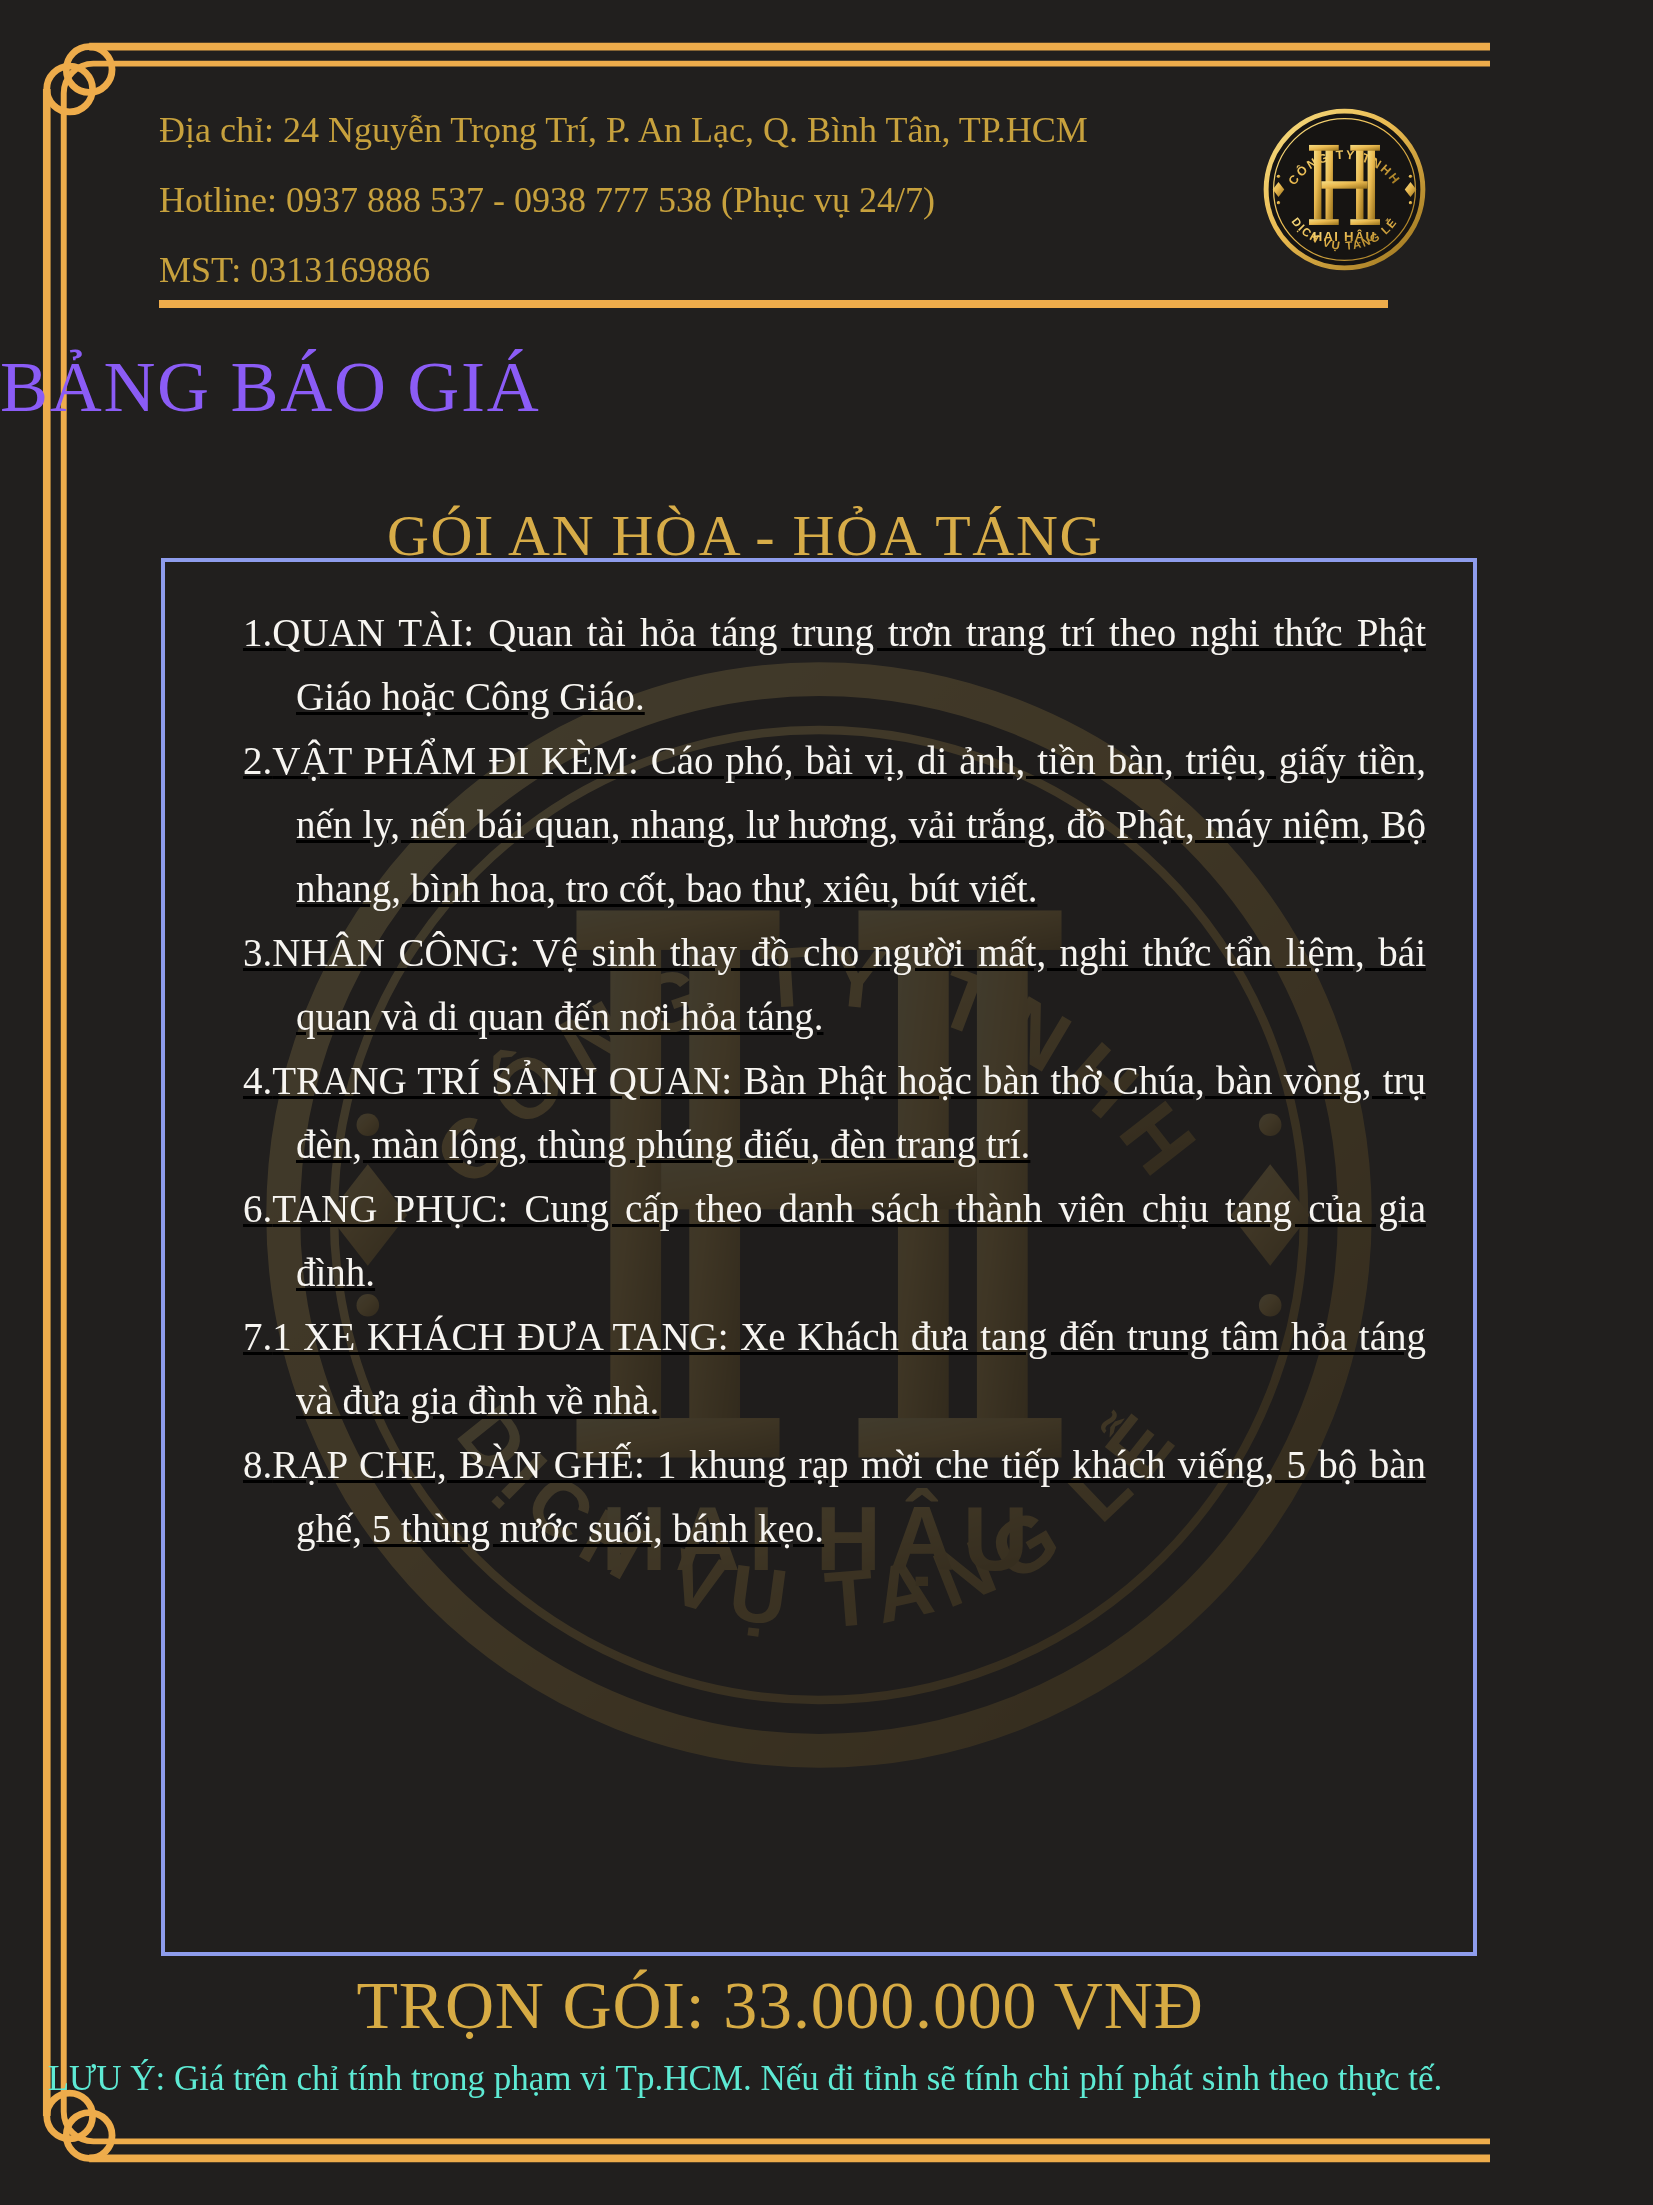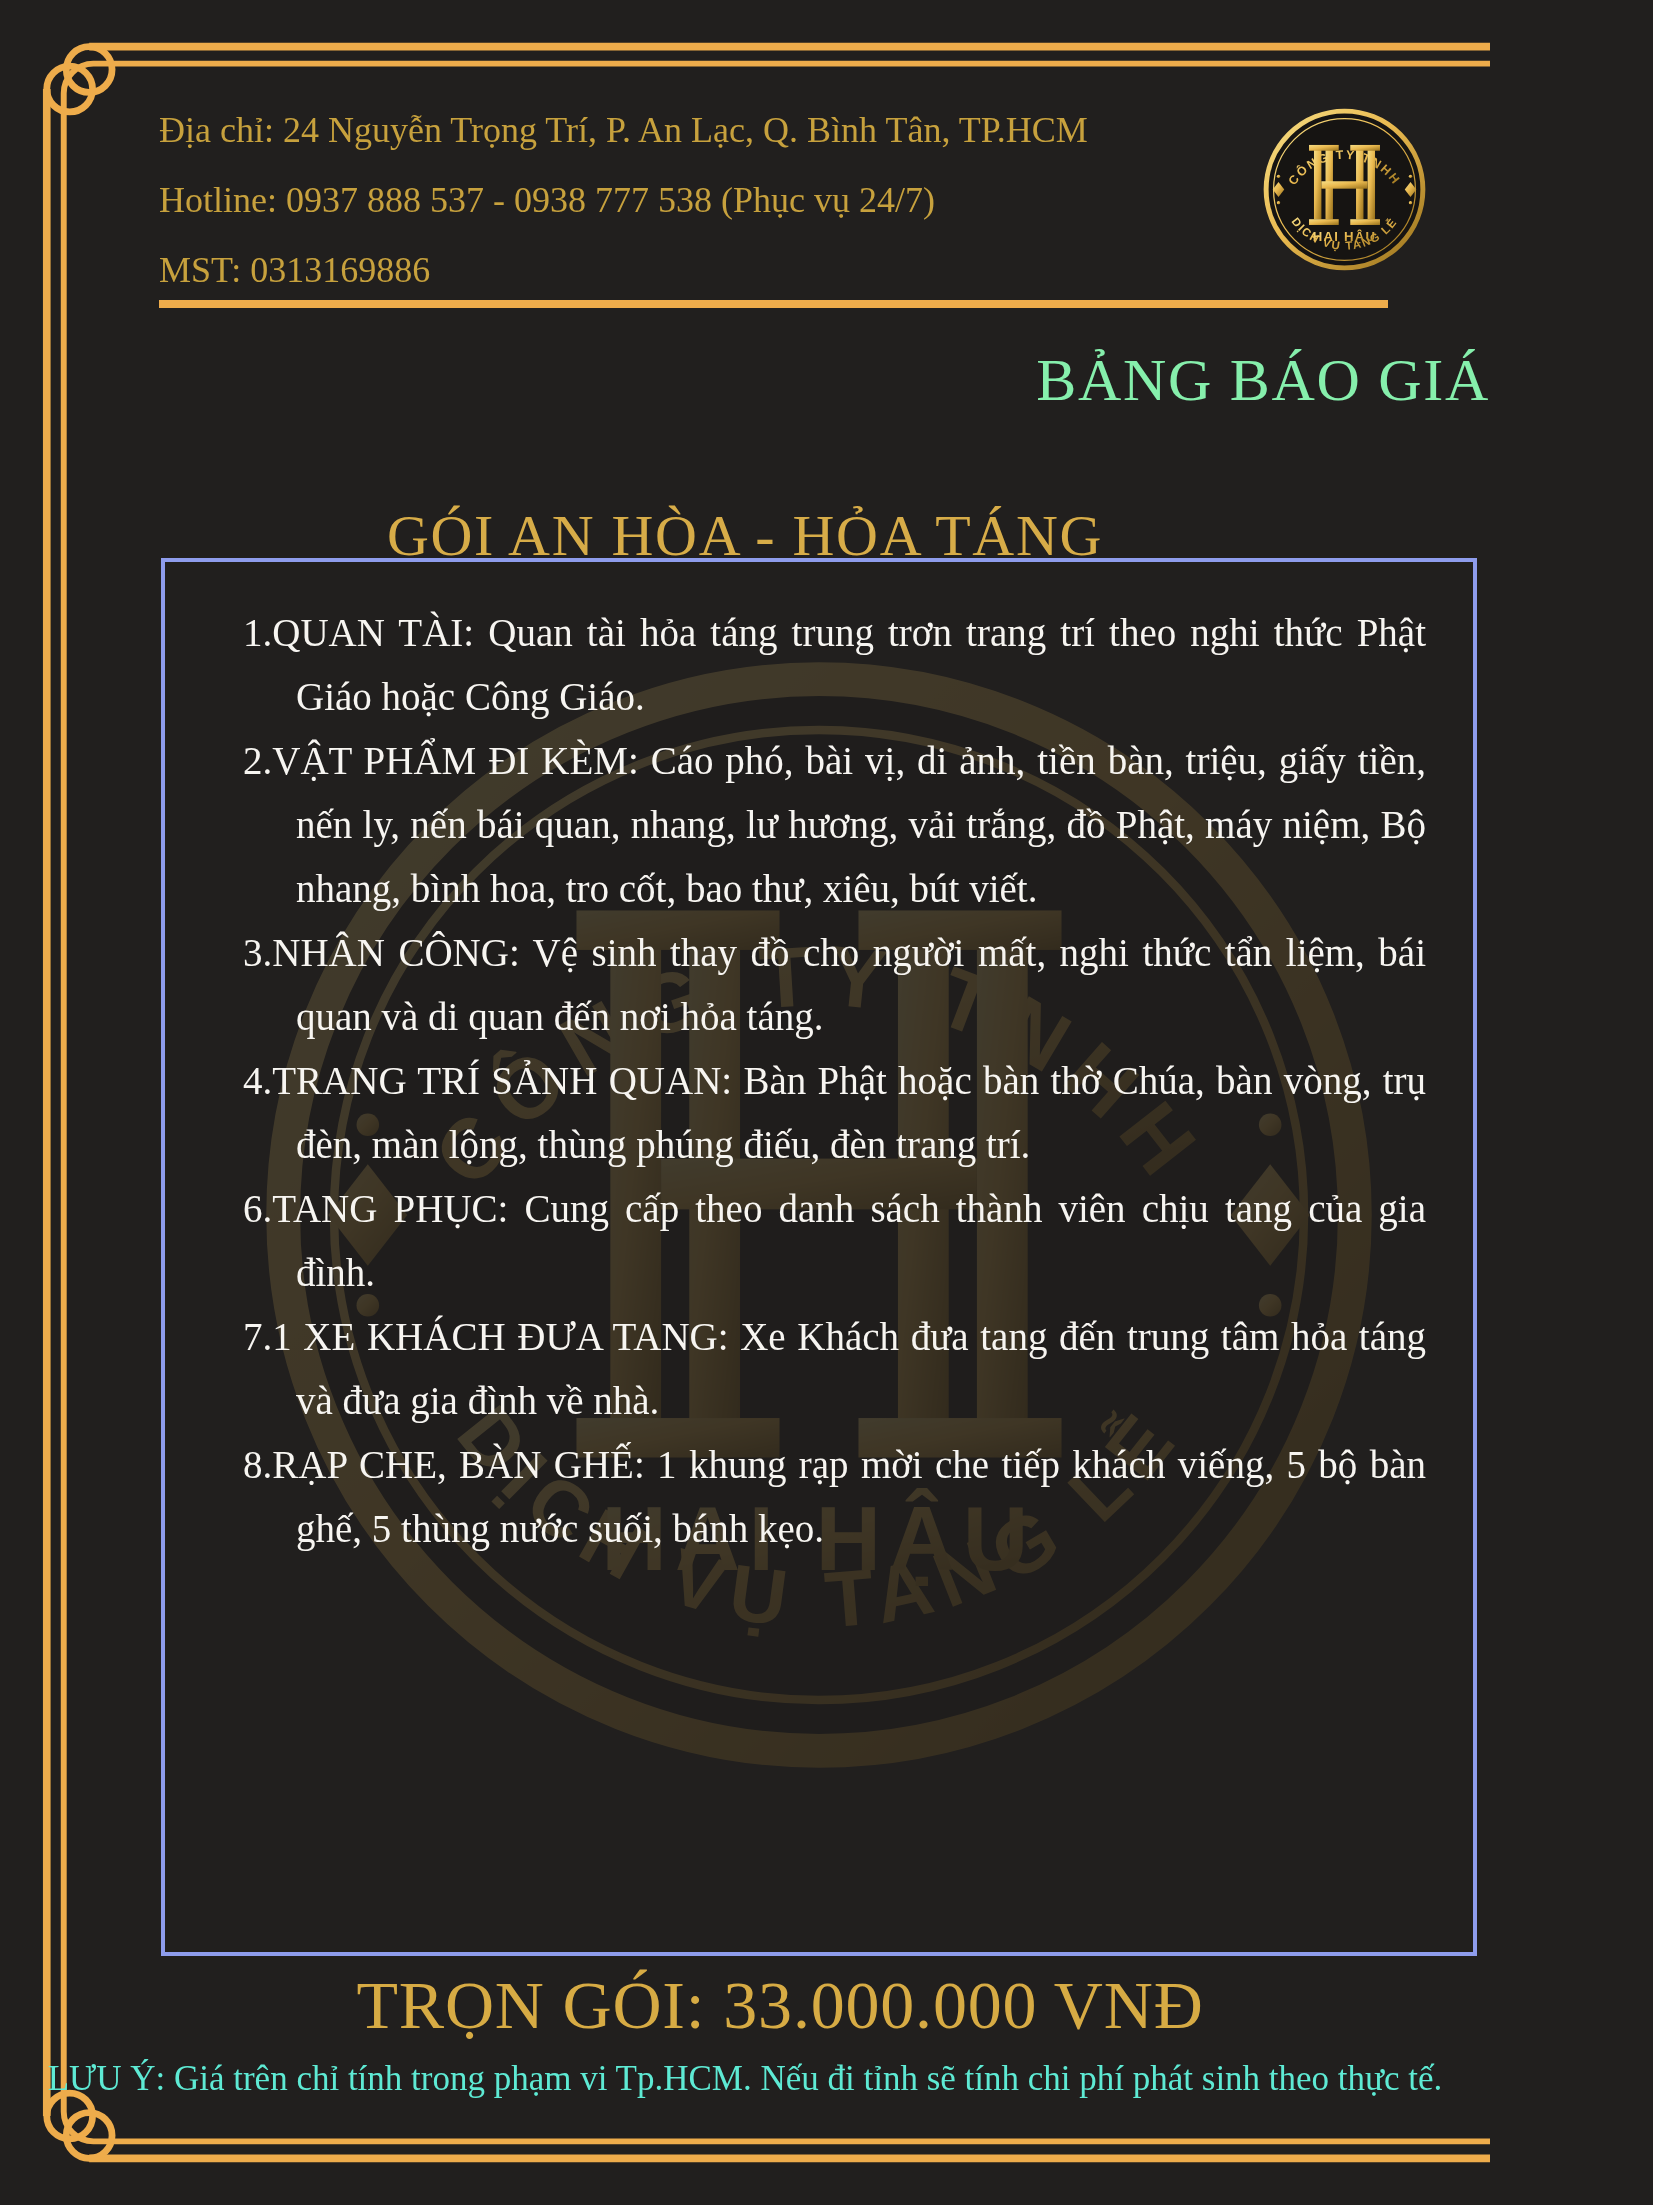--- a/index.html
+++ b/index.html
@@ -13,35 +13,36 @@
   .frame{position:absolute;left:0;top:0;width:1654px;height:2205px;pointer-events:none;}
   .contact{
     position:absolute;left:159px;top:95px;
     font-size:36px;line-height:70px;
     color:#C7A13D;white-space:nowrap;
   }
   .logo-badge{position:absolute;left:1262px;top:107px;width:165px;height:165px;}
   .divider{position:absolute;left:159px;top:300px;width:1229px;height:7.6px;background:#EEAC4B;}
   .title{
     position:absolute;left:0;top:346px;width:100%;
-    text-align:right;font-size:60px;letter-spacing:1.7px;
-    color:#86efac;
+    text-align:left;font-size:72px;letter-spacing:1.7px;
+    color:#8b5cf6;
   }
   .subtitle{
     position:absolute;left:0;top:456px;width:100%;
     text-align:center;font-size:58px;letter-spacing:1.7px;
     color:#D7AC48;
     margin-top:46px;
   }
   .box{
     position:absolute;left:161px;top:558px;
     width:1316px;height:1398px;
     border:4.2px solid #8E9CEC;
     box-sizing:border-box;
     overflow:hidden;
+    text-decoration:underline;
   }
   .watermark{
     position:absolute;left:50%;top:47%;
     width:1128px;height:1128px;
     transform:translate(-50%,-50%);
     opacity:0.15;
   }
   .items{
     position:relative;
     margin:0;padding:39px 47px 0 78px;

